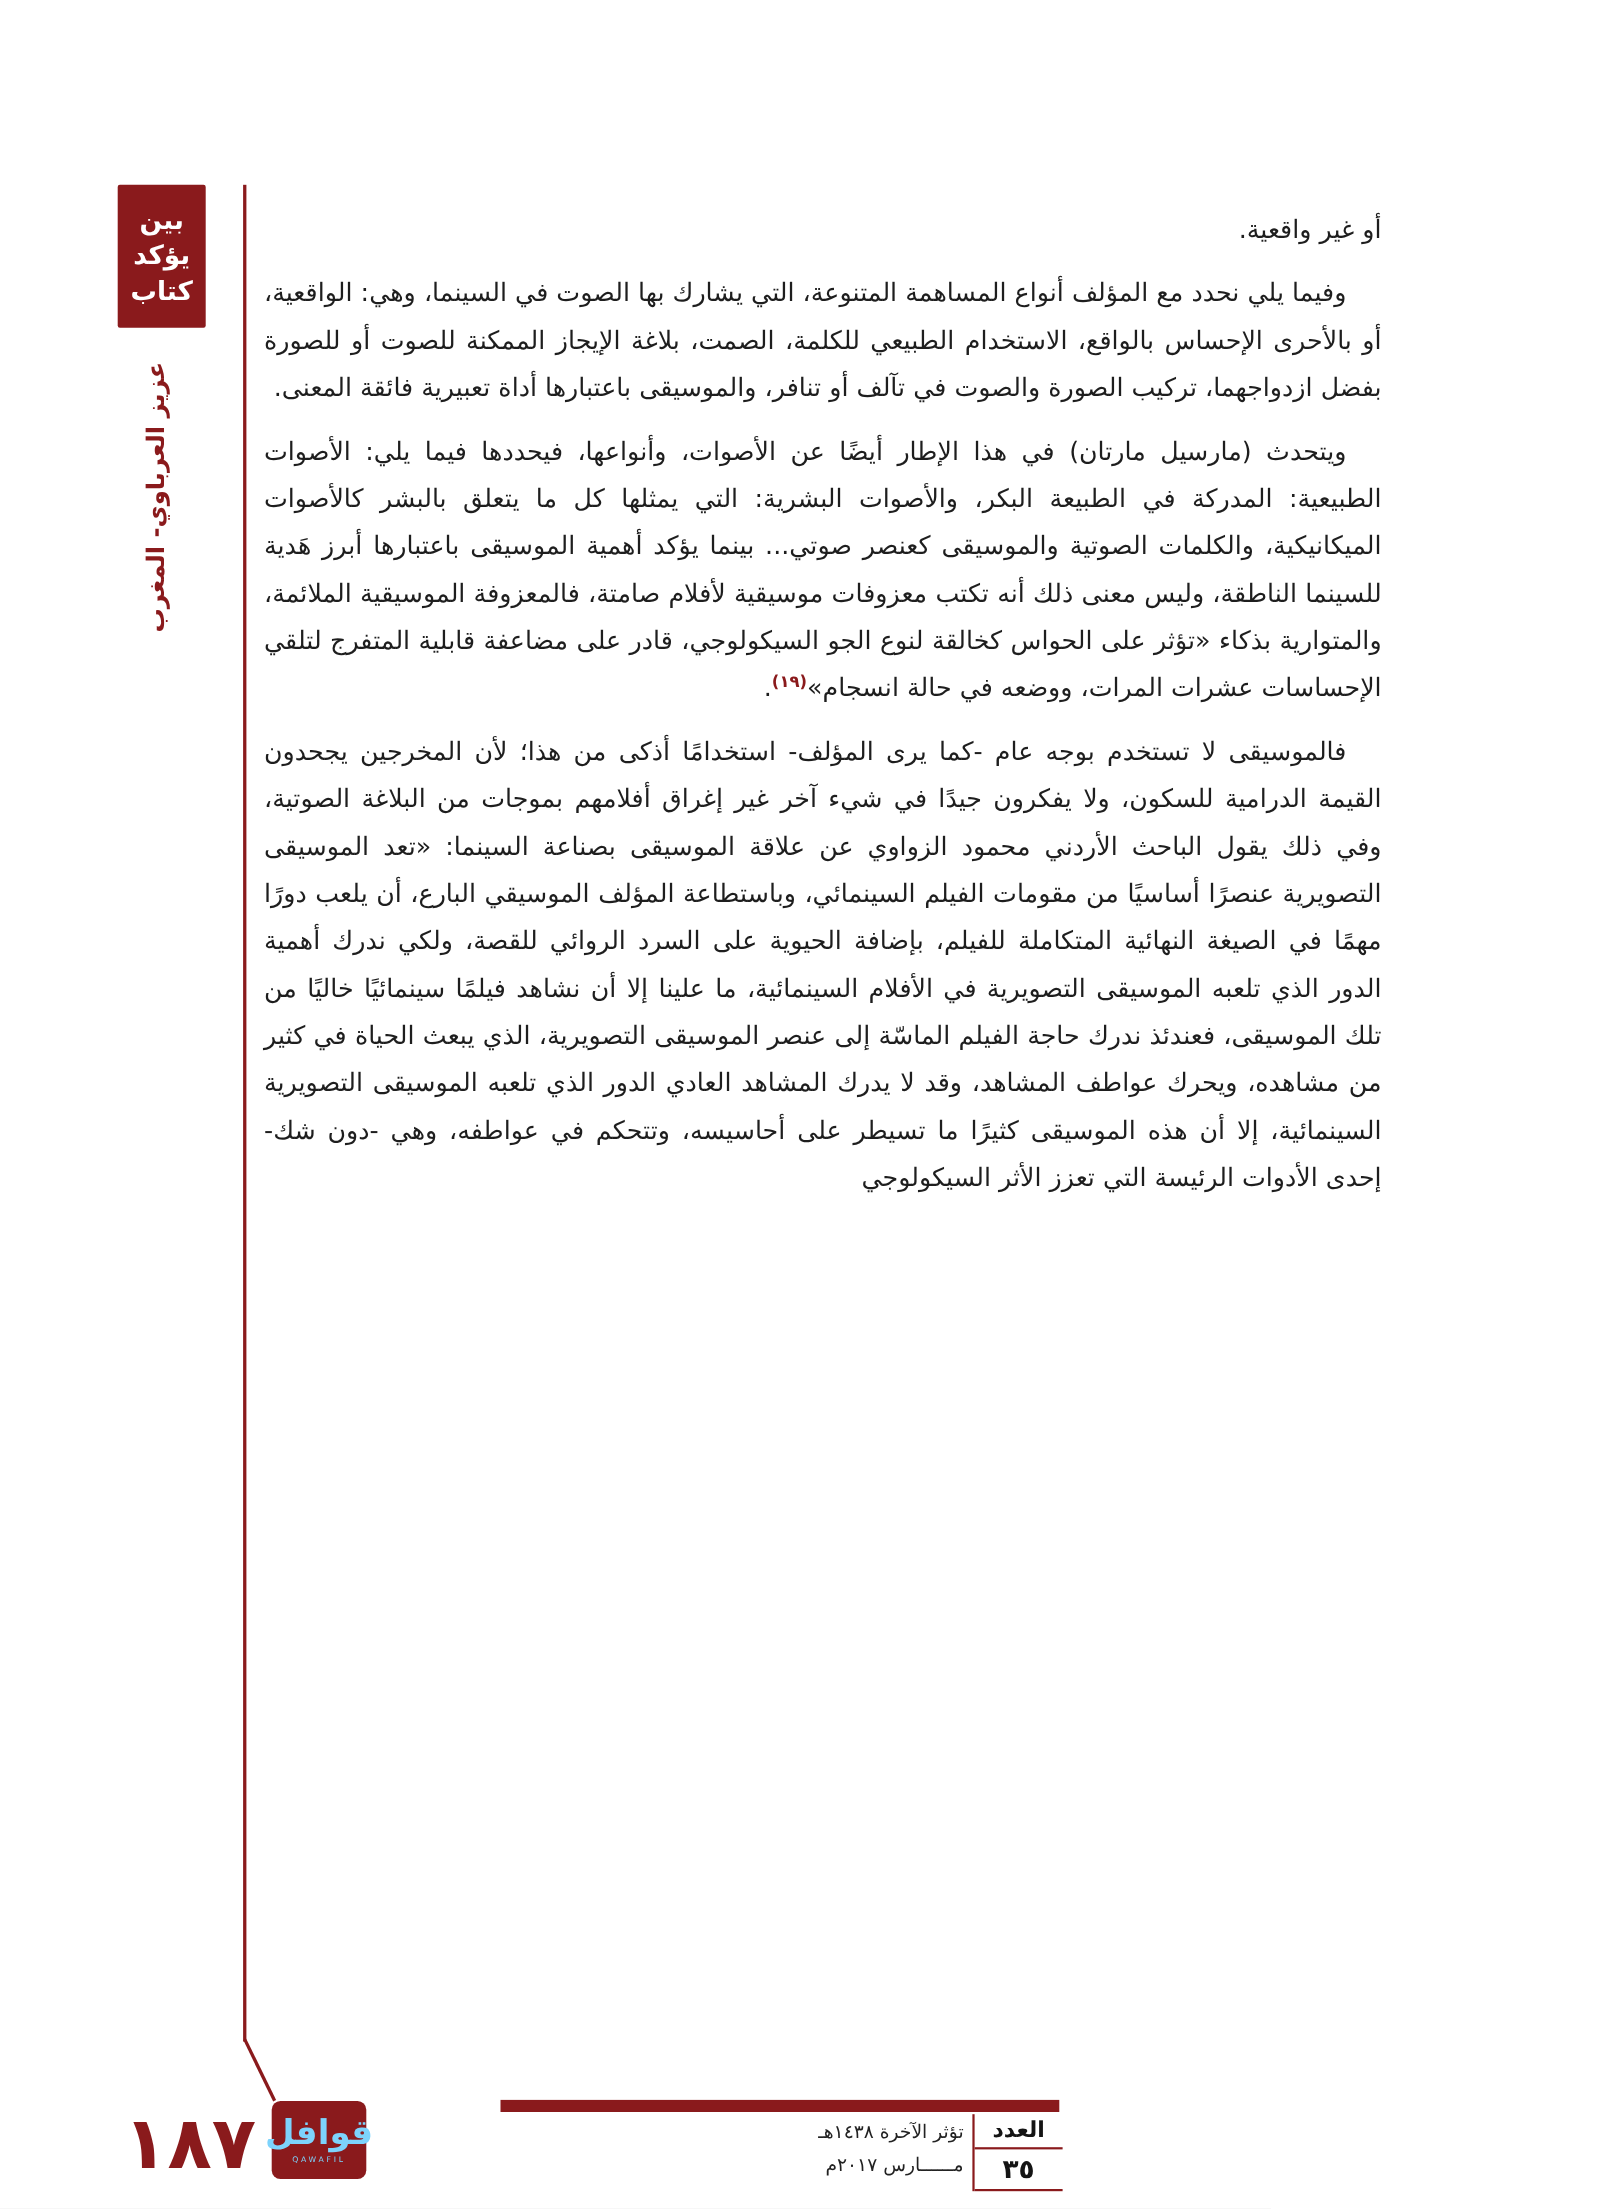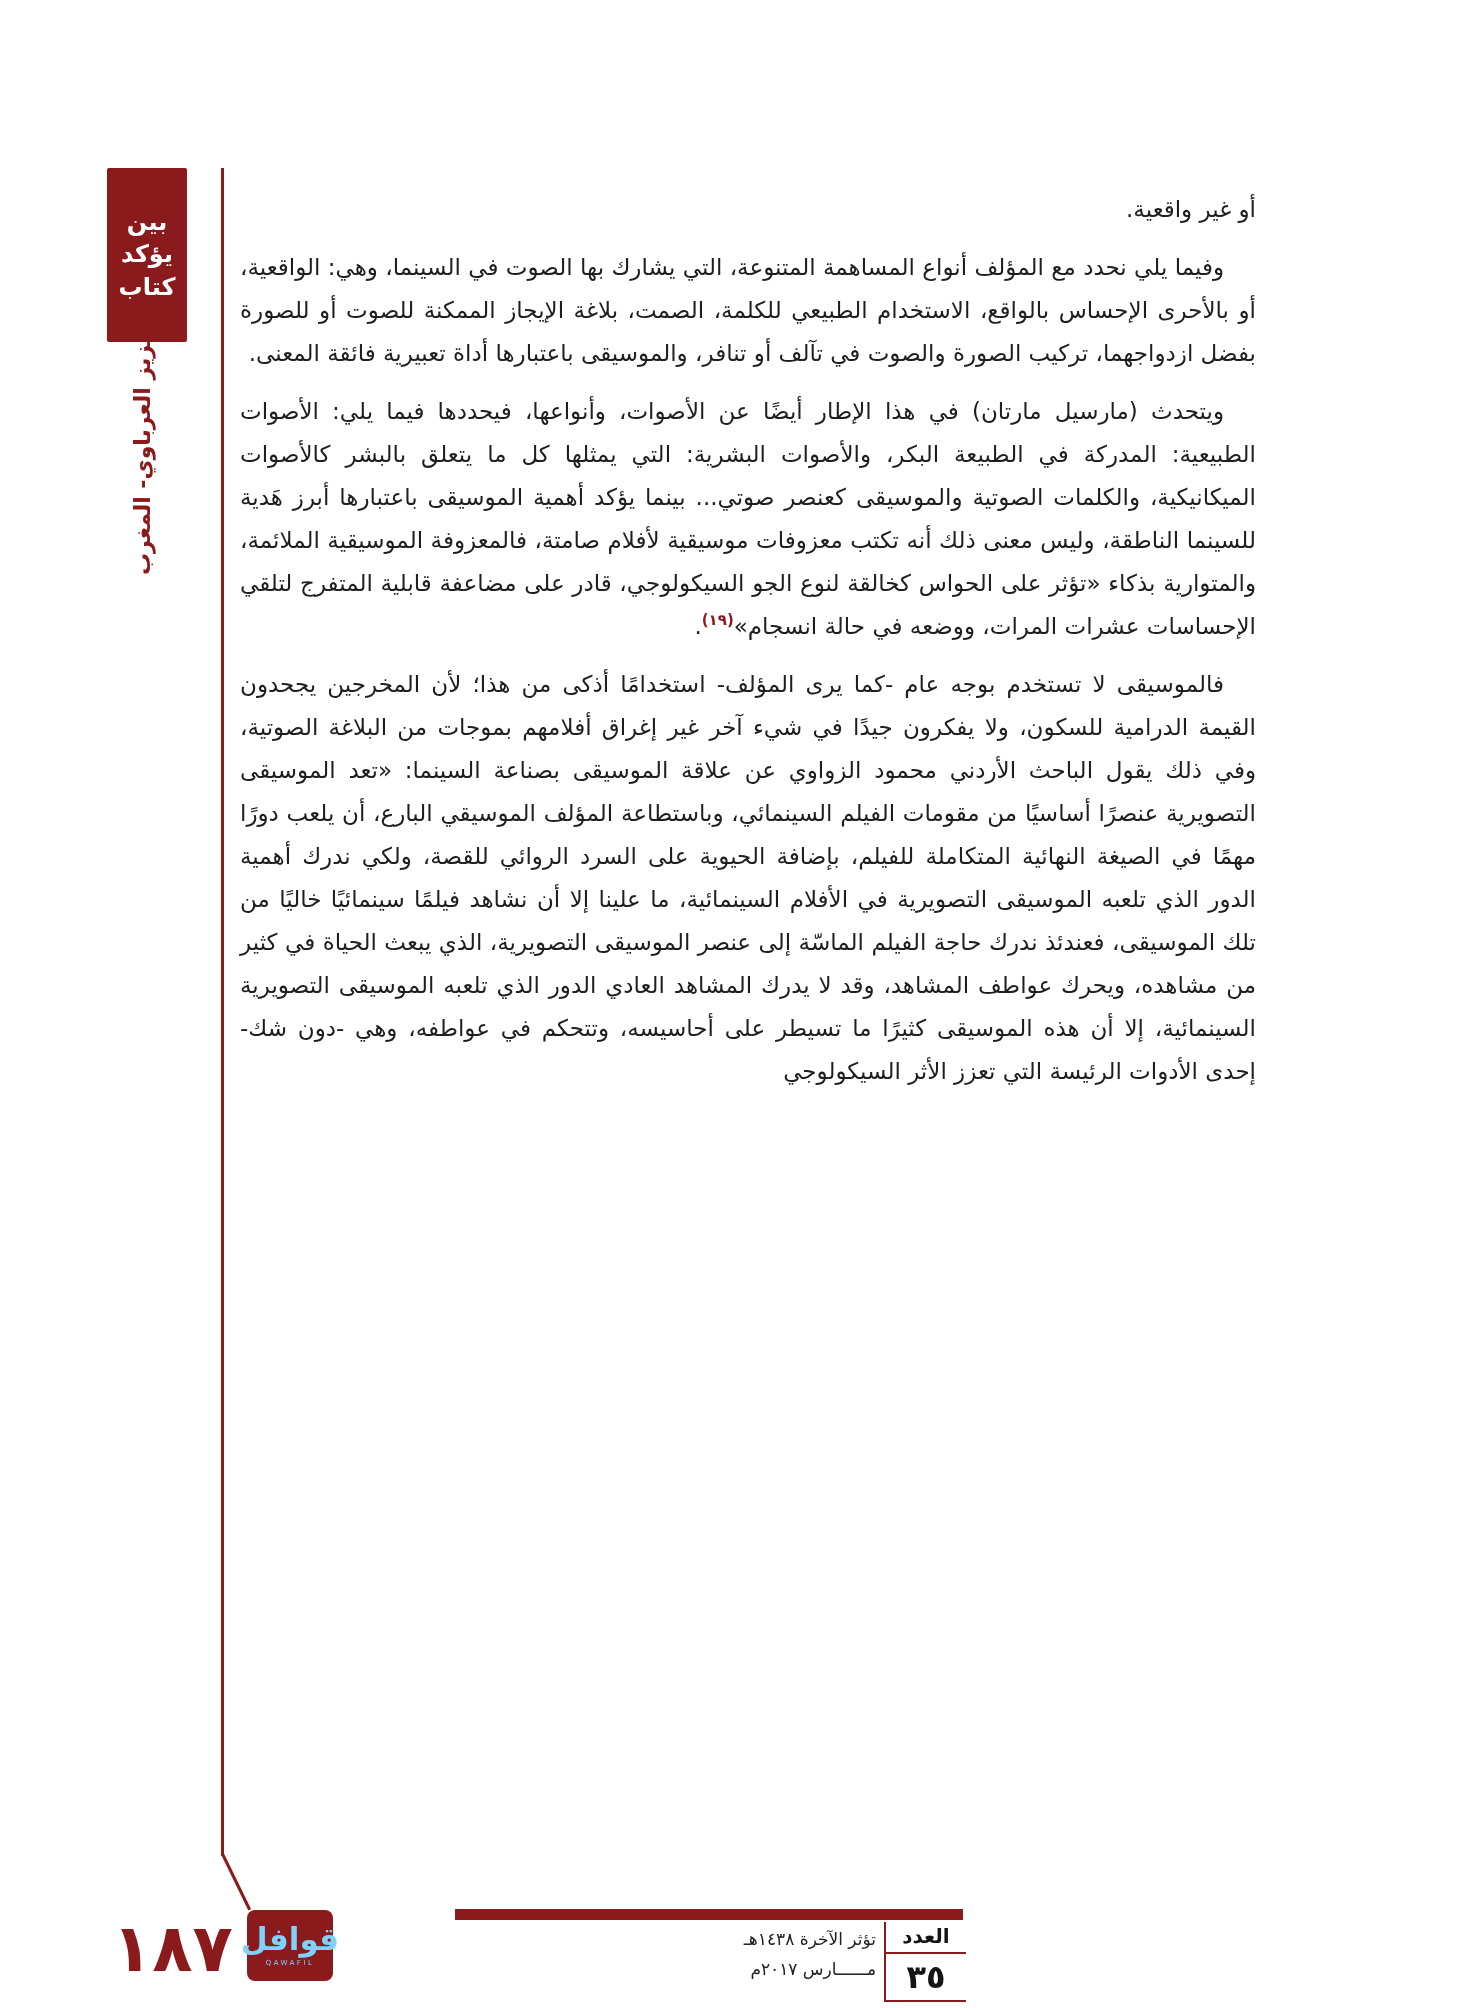--- a/index.html
+++ b/index.html
@@ -11,21 +11,21 @@
     position:relative;
     width:1457px;height:2008px;
     background:#ffffff;
     margin:0 auto;
     overflow:hidden;
     font-family:"DejaVu Sans", sans-serif;
   }
 
   
   .logo-box{
-    position:absolute;left:107px;top:168px;width:80px;height:174px;
+    position:absolute;left:107px;top:168px;width:80px;height:130px;
     background:var(--red);color:#fff;
     display:flex;flex-direction:column;align-items:center;justify-content:center;
     gap:5px;border-radius:2px;text-align:center;
   }
   .logo-box .l{font-size:24px;font-weight:bold;line-height:1.15;}
   .author-vertical{
     position:absolute;left:17px;top:435px;width:260px;height:34px;
     transform:rotate(-90deg);
     direction:rtl;text-align:center;
     color:var(--red);font-size:22px;font-weight:bold;white-space:nowrap;
@@ -58,21 +58,21 @@
     background:var(--red);
   }
   .issue-box{
     position:absolute;left:884px;top:1922px;width:80px;
     border-left:2px solid var(--red);
     text-align:center;direction:rtl;background:#fff;
   }
   .issue-label{font-size:20px;font-weight:bold;color:#141414;padding:2px 0 4px;}
   .issue-number{
     border-top:2px solid var(--red);border-bottom:2px solid var(--red);
-    font-size:32px;font-weight:bold;color:#141414;padding:4px 0;
+    font-size:24px;font-weight:bold;color:#141414;padding:4px 0;
   }
   .dates{
     position:absolute;left:580px;top:1929px;width:296px;
     direction:rtl;text-align:right;color:#222;
   }
   .date-line{font-size:17px;margin-bottom:10px;white-space:nowrap;}
   .qlogo{
     position:absolute;left:247px;top:1910px;width:86px;height:71px;
     background:var(--red);border-radius:8px;color:#7dd3fc;
     display:flex;flex-direction:column;align-items:center;justify-content:center;

